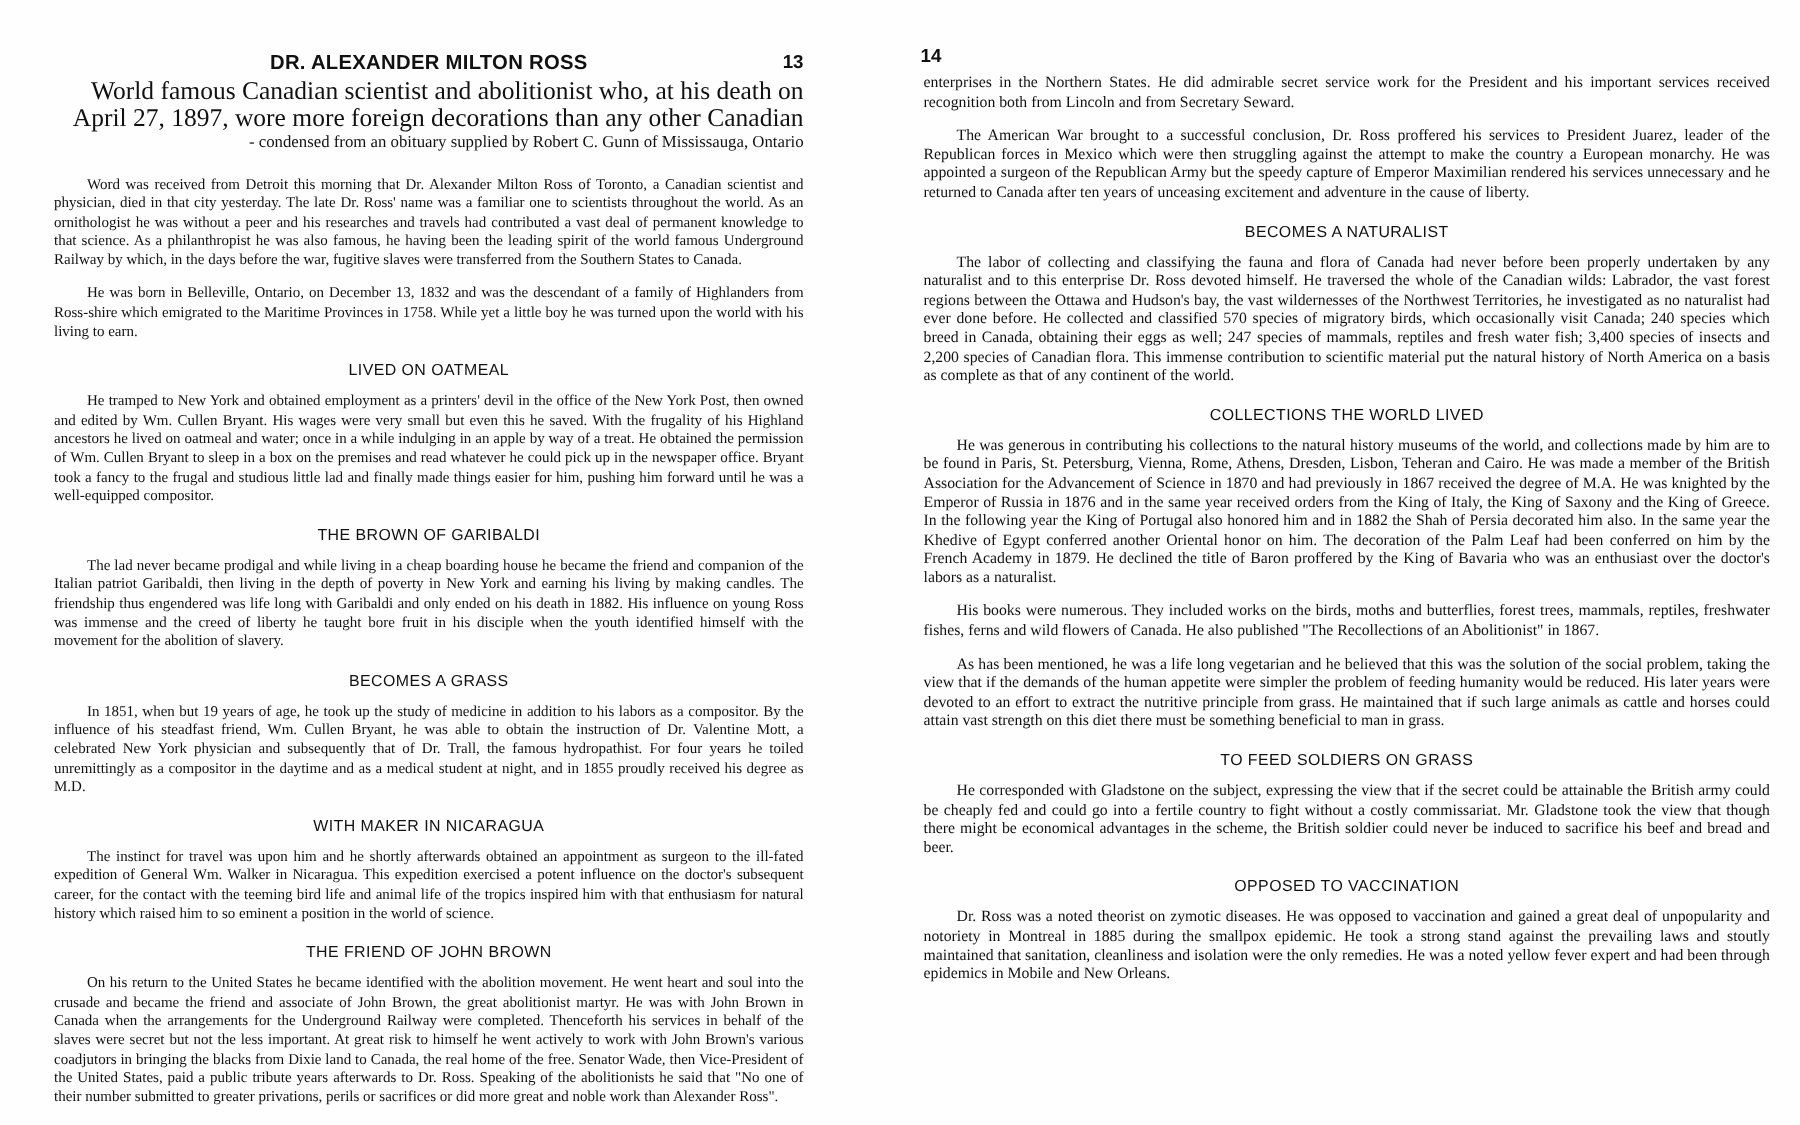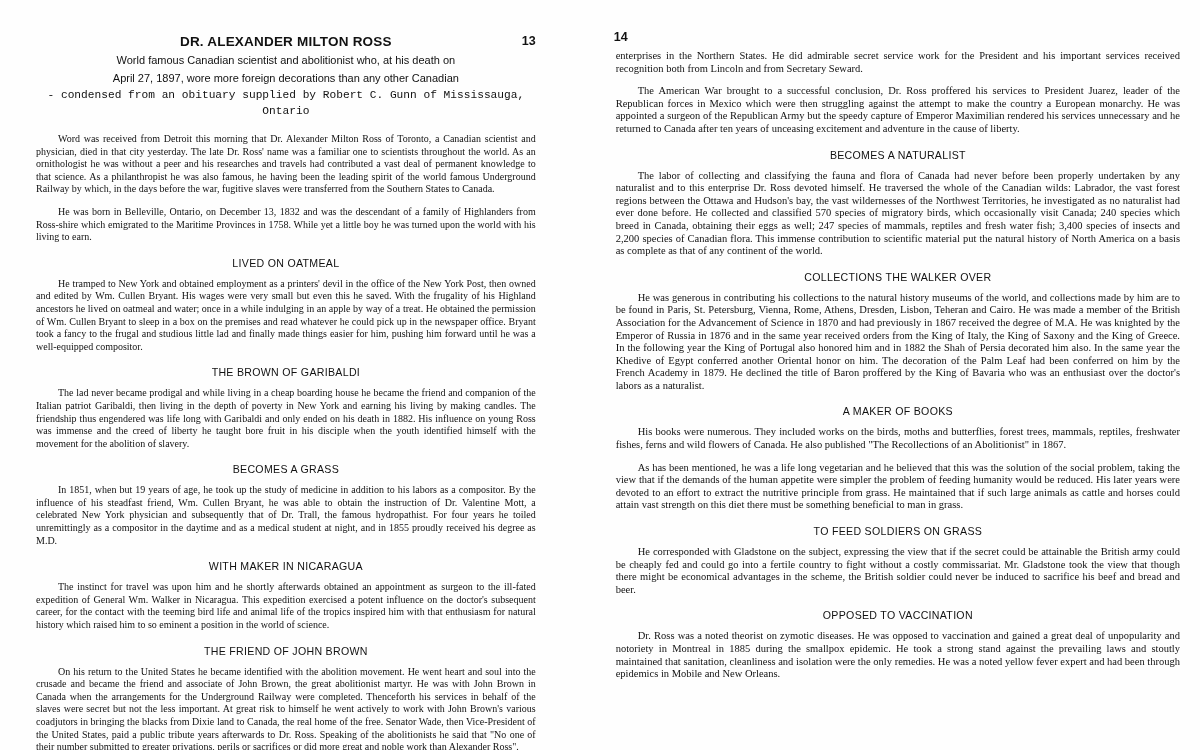--- a/index.html
+++ b/index.html
@@ -60,29 +60,29 @@
   }
   .doc-title {
     text-align: center;
     font-family: "Liberation Sans", sans-serif;
     font-weight: bold;
     font-size: 13.5px;
     letter-spacing: 0.2px;
     margin: 8px 0 4px 0;
   }
   .doc-subtitle {
-    text-align: center;
-    font-family: Liberation Sans, sans-serif;
-    font-size: 11px;
+    text-align: right;
+    font-family: Liberation Serif, serif;
+    font-size: 17px;
     line-height: 15.5px;
     margin: 0 0 2px 0;
   }
   .doc-credit {
-    text-align: center;
-    font-family: Liberation Mono, monospace;
+    text-align: right;
+    font-family: Liberation Serif, serif;
     font-size: 11.2px;
     line-height: 15.5px;
     margin: 0 0 14px 0;
   }
   .section-head {
     text-align: center;
     font-family: "Liberation Sans", sans-serif;
     font-size: 10.6px;
     letter-spacing: 0.3px;
     margin: 13px 0 9px 0;
@@ -140,24 +140,23 @@
   <div class="page page-right">
     <div class="page-number pn-right">14</div>
 
     <p class="body noindent" style="margin-top:24px">enterprises in the Northern States.  He did admirable secret service work for the President and his important services received recognition both from Lincoln and from Secretary Seward.</p>
 
     <p class="body">The American War brought to a successful conclusion, Dr. Ross proffered his services to President Juarez, leader of the Republican forces in Mexico which were then struggling against the attempt to make the country a European monarchy.  He was appointed a surgeon of the Republican Army but the speedy capture of Emperor Maximilian rendered his services unnecessary and he returned to Canada after ten years of unceasing excitement and adventure in the cause of liberty.</p>
 
     <div class="section-head">BECOMES A NATURALIST</div>
     <p class="body">The labor of collecting and classifying the fauna and flora of Canada had never before been properly undertaken by any naturalist and to this enterprise Dr. Ross devoted himself.  He traversed the whole of the Canadian wilds: Labrador, the vast forest regions between the Ottawa and Hudson's bay, the vast wildernesses of the Northwest Territories, he investigated as no naturalist had ever done before.  He collected and classified 570 species of migratory birds, which occasionally visit Canada; 240 species which breed in Canada, obtaining their eggs as well; 247 species of mammals, reptiles and fresh water fish; 3,400 species of insects and 2,200 species of Canadian flora.  This immense contribution to scientific material put the natural history of North America on a basis as complete as that of any continent of the world.</p>
 
-    <div class="section-head">COLLECTIONS THE WALKER OVER</div>
+    <div class="section-head">COLLECTIONS THE WORLD LIVED</div>
     <p class="body">He was generous in contributing his collections to the natural history museums of the world, and collections made by him are to be found in Paris, St. Petersburg, Vienna, Rome, Athens, Dresden, Lisbon, Teheran and Cairo. He was made a member of the British Association for the Advancement of Science in 1870 and had previously in 1867 received the degree of M.A.  He was knighted by the Emperor of Russia in 1876 and in the same year received orders from the King of Italy, the King of Saxony and the King of Greece.  In the following year the King of Portugal also honored him and in 1882 the Shah of Persia decorated him also.  In the same year the Khedive of Egypt conferred another Oriental honor on him. The decoration of the Palm Leaf had been conferred on him by the French Academy in 1879.  He declined the title of Baron proffered by the King of Bavaria who was an enthusiast over the doctor's labors as a naturalist.</p>
 
-    <div class="section-head">A MAKER OF BOOKS</div>
     <p class="body">His books were numerous.  They included works on the birds, moths and butterflies, forest trees, mammals, reptiles, freshwater fishes, ferns and wild flowers of Canada.  He also published "The Recollections of an Abolitionist" in 1867.</p>
 
     <p class="body">As has been mentioned, he was a life long vegetarian and he believed that this was the solution of the social problem, taking the view that if the demands of the human appetite were simpler the problem of feeding humanity would be reduced.  His later years were devoted to an effort to extract the nutritive principle from grass.  He maintained that if such large animals as cattle and horses could attain vast strength on this diet there must be something beneficial to man in grass.</p>
 
     <div class="section-head">TO FEED SOLDIERS ON GRASS</div>
     <p class="body">He corresponded with Gladstone on the subject, expressing the view that if the secret could be attainable the British army could be cheaply fed and could go into a fertile country to fight without a costly commissariat.  Mr. Gladstone took the view that though there might be economical advantages in the scheme, the British soldier could never be induced to sacrifice his beef and bread and beer.</p>
 
     <div class="section-head">OPPOSED TO VACCINATION</div>
     <p class="body">Dr. Ross was a noted theorist on zymotic diseases.  He was opposed to vaccination and gained a great deal of unpopularity and notoriety in Montreal in 1885 during the smallpox epidemic.  He took a strong stand against the prevailing laws and stoutly maintained that sanitation, cleanliness and isolation were the only remedies.  He was a noted yellow fever expert and had been through epidemics in Mobile and New Orleans.</p>
 

